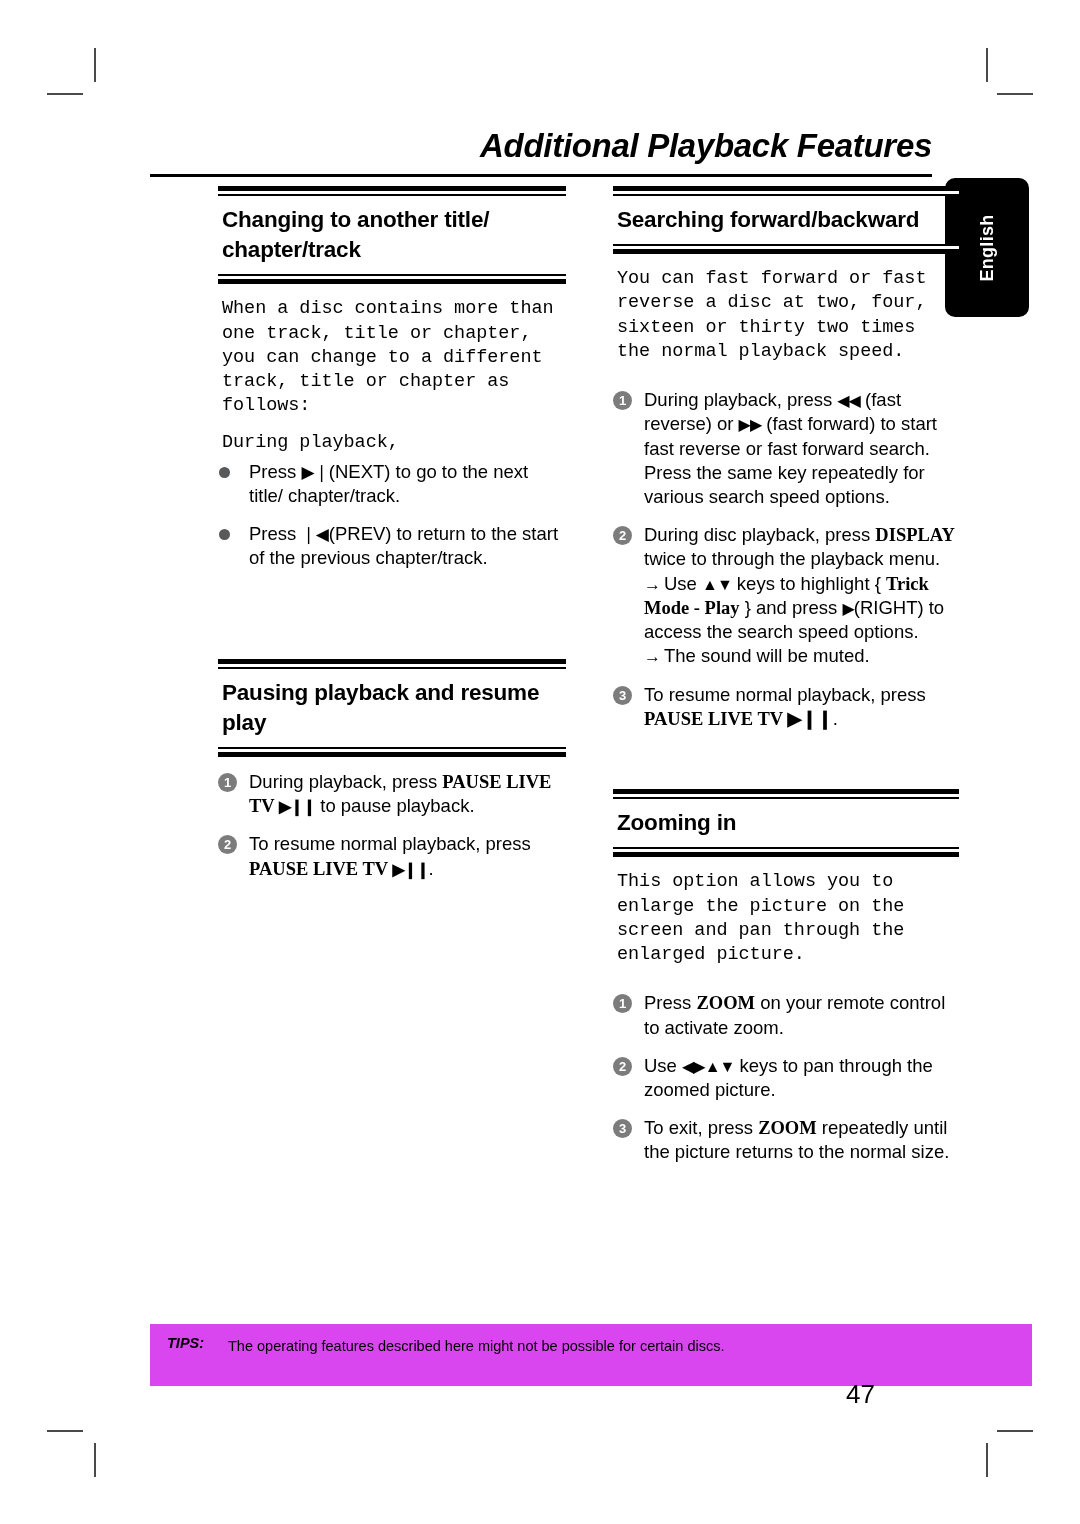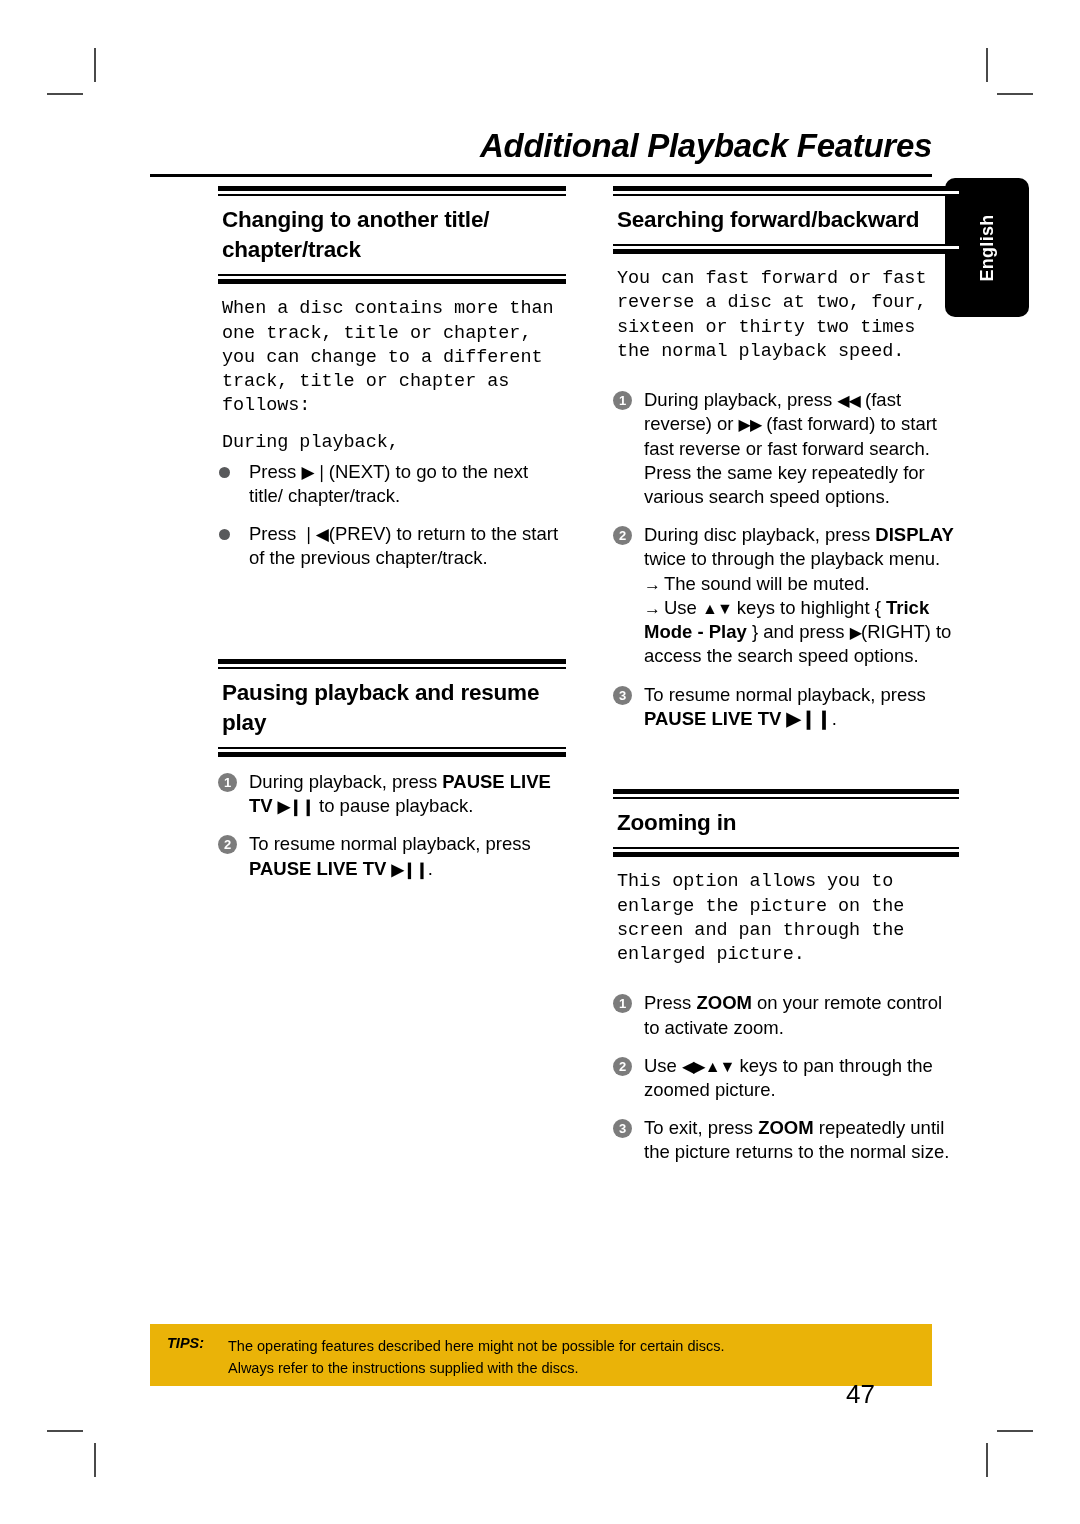--- a/index.html
+++ b/index.html
@@ -103,21 +103,21 @@
     letter-spacing: -0.05px;
     padding-left: 4px;
     font-family: Liberation Mono, monospace;
   }
   .para { margin: 0; }
   .gap-s  { height: 13px; }
   .gap-m  { height: 24px; }
   .gap-l  { height: 58px; }
   .gap-xl { height: 88px; }
 
-  b, .b { font-weight: bold; }
+  b, .b { font-weight: bold; font-family: Liberation Serif, serif; }
 
   
   .item {
     position: relative;
     padding-left: 31px;
     margin: 0;
     font-size: 18.5px;
     line-height: 1.31;
   }
   .item + .item { margin-top: 14px; }
@@ -152,23 +152,23 @@
   .subitem { display: block; }
 
   .glyph { font-size: 16px; letter-spacing: -1px; }
   .glyph-lg { font-size: 17px; }
 
   
   .tips-box {
     position: absolute;
     left: 150px;
     top: 1324px;
-    width: 782px;
+    width: 882px;
     height: 62px;
-    background: #eab308;
+    background: #d946ef;
   }
   .tips-label {
     position: absolute;
     left: 17px;
     top: 11px;
     font-size: 14.5px;
     font-weight: bold;
     font-style: italic;
   }
   .tips-lines {
@@ -301,24 +301,24 @@
     <div>
       <p class="item">
         <span class="num-badge">1</span>
         <span>During playback, press </span><span class="glyph">◀◀</span><span> (fast reverse) or </span><span class="glyph">▶▶</span><span> (fast forward) to start fast reverse or fast forward search. Press the same key repeatedly for various search speed options.</span>
       </p>
 
       <p class="item">
         <span class="num-badge">2</span>
         <span>During disc playback, press </span><b>DISPLAY</b><span> twice to through the playback menu.</span>
         <span class="subitem">
-          <span class="sub-arrow">→</span><span>The sound will be muted.</span>
+          <span class="sub-arrow">→</span><span>Use </span><span class="glyph">▲▼</span><span> keys to highlight { </span><b>Trick Mode - Play</b><span> } and press </span><span class="glyph">▶</span><span>(RIGHT) to access the search speed options.</span>
         </span>
         <span class="subitem">
-          <span class="sub-arrow">→</span><span>Use </span><span class="glyph">▲▼</span><span> keys to highlight { </span><b>Trick Mode - Play</b><span> } and press </span><span class="glyph">▶</span><span>(RIGHT) to access the search speed options.</span>
+          <span class="sub-arrow">→</span><span>The sound will be muted.</span>
         </span>
       </p>
 
       <p class="item">
         <span class="num-badge">3</span>
         <span>To resume normal playback, press </span><b>PAUSE LIVE TV ▶❙❙</b><span>.</span>
       </p>
     </div>
   </div>
 
@@ -359,17 +359,16 @@
         <span>To exit, press </span><b>ZOOM</b><span> repeatedly until the picture returns to the normal size.</span>
       </p>
     </div>
   </div>
 </div>
 
 <div class="tips-box">
   <span class="tips-label">TIPS:</span>
   <div class="tips-lines">
     <div>The operating features described here might not be possible for certain discs.</div>
-    <div>Always refer to the instructions supplied with the discs.</div>
   </div>
 </div>
 
 <div class="page-number">47</div>
 
 </body></html>

